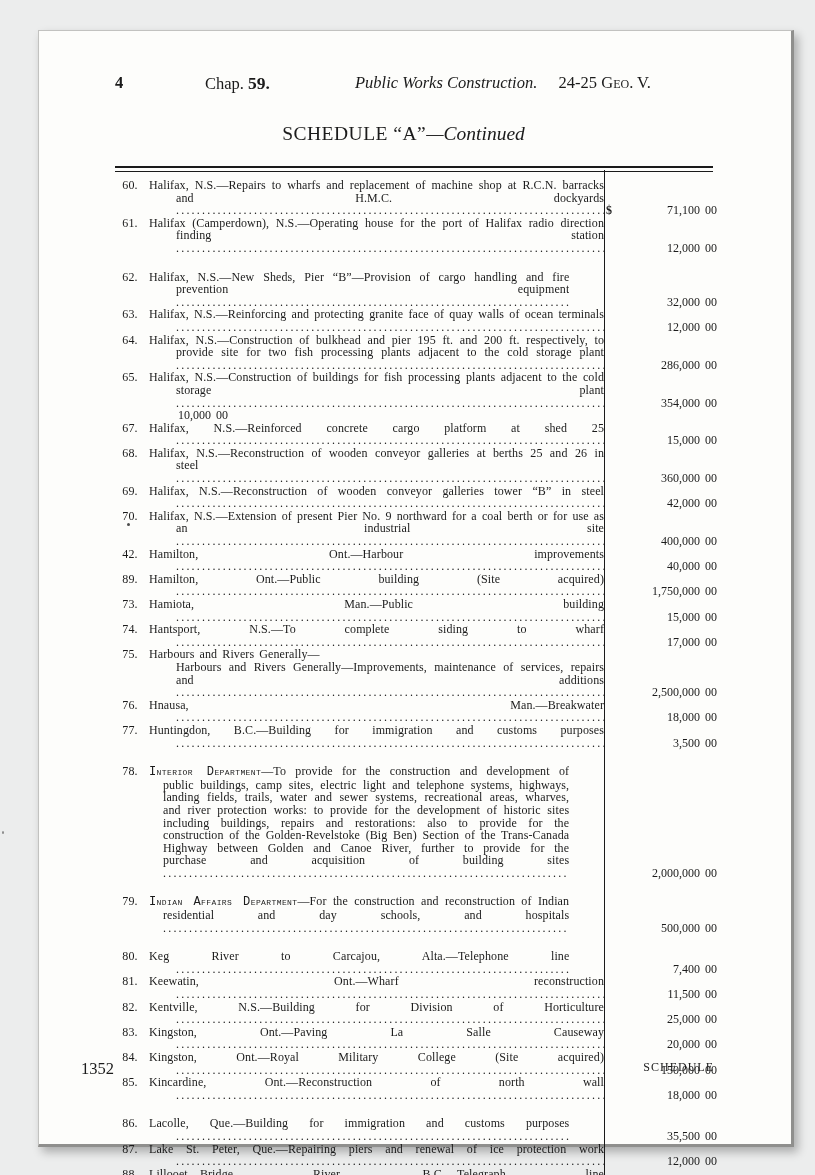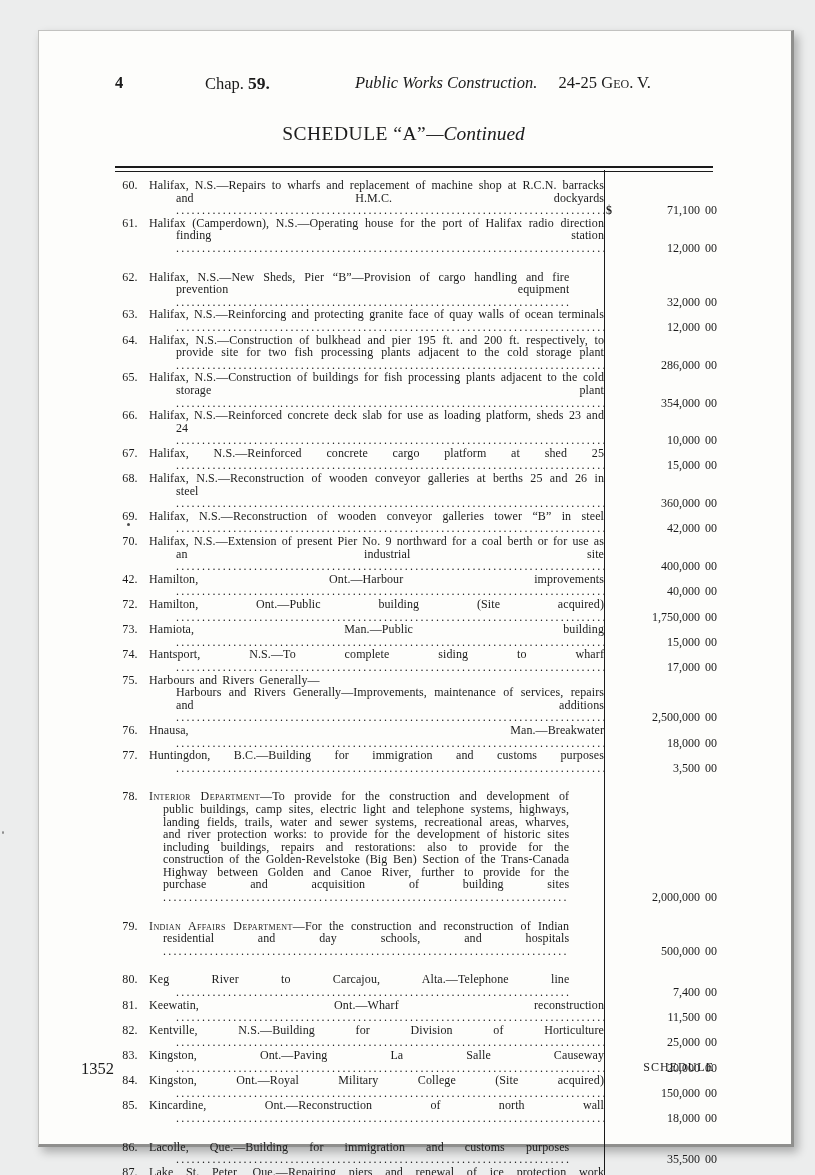--- a/index.html
+++ b/index.html
@@ -24,21 +24,21 @@
   .tbl::before{content:"";position:absolute;left:489px;top:-9px;bottom:0;width:1.2px;background:#1a1a1a;}
   .row{display:flex;align-items:flex-end;}
   .row.gap{margin-top:16px;gap:44px;}
   .desc{width:489px;font-size:12px;line-height:12.6px;text-align:justify;
         letter-spacing:0.1px;word-spacing:2px;overflow:hidden;
         padding-left:61px;text-indent:-61px;box-sizing:border-box;}
   .row.wide .desc{padding-left:48px;text-indent:-48px;}
   .desc::after{content:"\200B" "...........................................................................................................................";
         letter-spacing:2.2px;}
   .num{display:inline-block;width:30px;margin-right:4px;text-align:center;text-indent:0;}
-  .sc{font-variant:small-caps;letter-spacing:0.4px;}
+  .sc{font-variant:small-caps;letter-spacing:0.4px;font-family:Liberation Mono, monospace;}
   .amt{width:116px;position:relative;display:flex;justify-content:flex-end;align-items:flex-end;
        font-size:12px;line-height:12.6px;white-space:nowrap;}
   .cur{position:absolute;left:2px;bottom:0;font-weight:bold;}
   .cents{display:inline-block;min-width:15px;margin-left:5px;}
   
   .footer{position:absolute;left:76px;top:1028px;width:605px;height:24px;}
   .pagenum{display:block;text-align:left;position:relative;left:-34px;font-size:16.5px;}
   .catchword{position:absolute;right:6px;top:1px;font-size:12px;letter-spacing:1px;}
   
   .speck1{position:absolute;left:88px;top:492px;width:3px;height:3px;background:#4c4c4c;border-radius:50%;}
@@ -101,21 +101,20 @@
           </div>
         </div>
         <div class="row">
           <div class="desc"><span class="num">65.</span>Halifax, N.S.—Construction of buildings for fish processing plants adjacent to the cold storage plant</div>
           <div class="amt">
             <span>354,000</span>
             <span class="cents">00</span>
           </div>
         </div>
         <div class="row">
-          <div class="desc"><span class="num">66.</span>Halifax, N.S.—Reinforced concrete deck slab for use as loading platform, sheds 23 and 24</div>
           <div class="amt">
             <span>10,000</span>
             <span class="cents">00</span>
           </div>
         </div>
         <div class="row">
           <div class="desc"><span class="num">67.</span>Halifax, N.S.—Reinforced concrete cargo platform at shed 25</div>
           <div class="amt">
             <span>15,000</span>
             <span class="cents">00</span>
@@ -143,21 +142,21 @@
           </div>
         </div>
         <div class="row">
           <div class="desc"><span class="num">42.</span>Hamilton, Ont.—Harbour improvements</div>
           <div class="amt">
             <span>40,000</span>
             <span class="cents">00</span>
           </div>
         </div>
         <div class="row">
-          <div class="desc"><span class="num">72.</span>Hamilton, Ont.—Public building (Site acquired)</div>
+          <div class="desc"><span class="num">89.</span>Hamilton, Ont.—Public building (Site acquired)</div>
           <div class="amt">
             <span>1,750,000</span>
             <span class="cents">00</span>
           </div>
         </div>
         <div class="row">
           <div class="desc"><span class="num">73.</span>Hamiota, Man.—Public building</div>
           <div class="amt">
             <span>15,000</span>
             <span class="cents">00</span>

